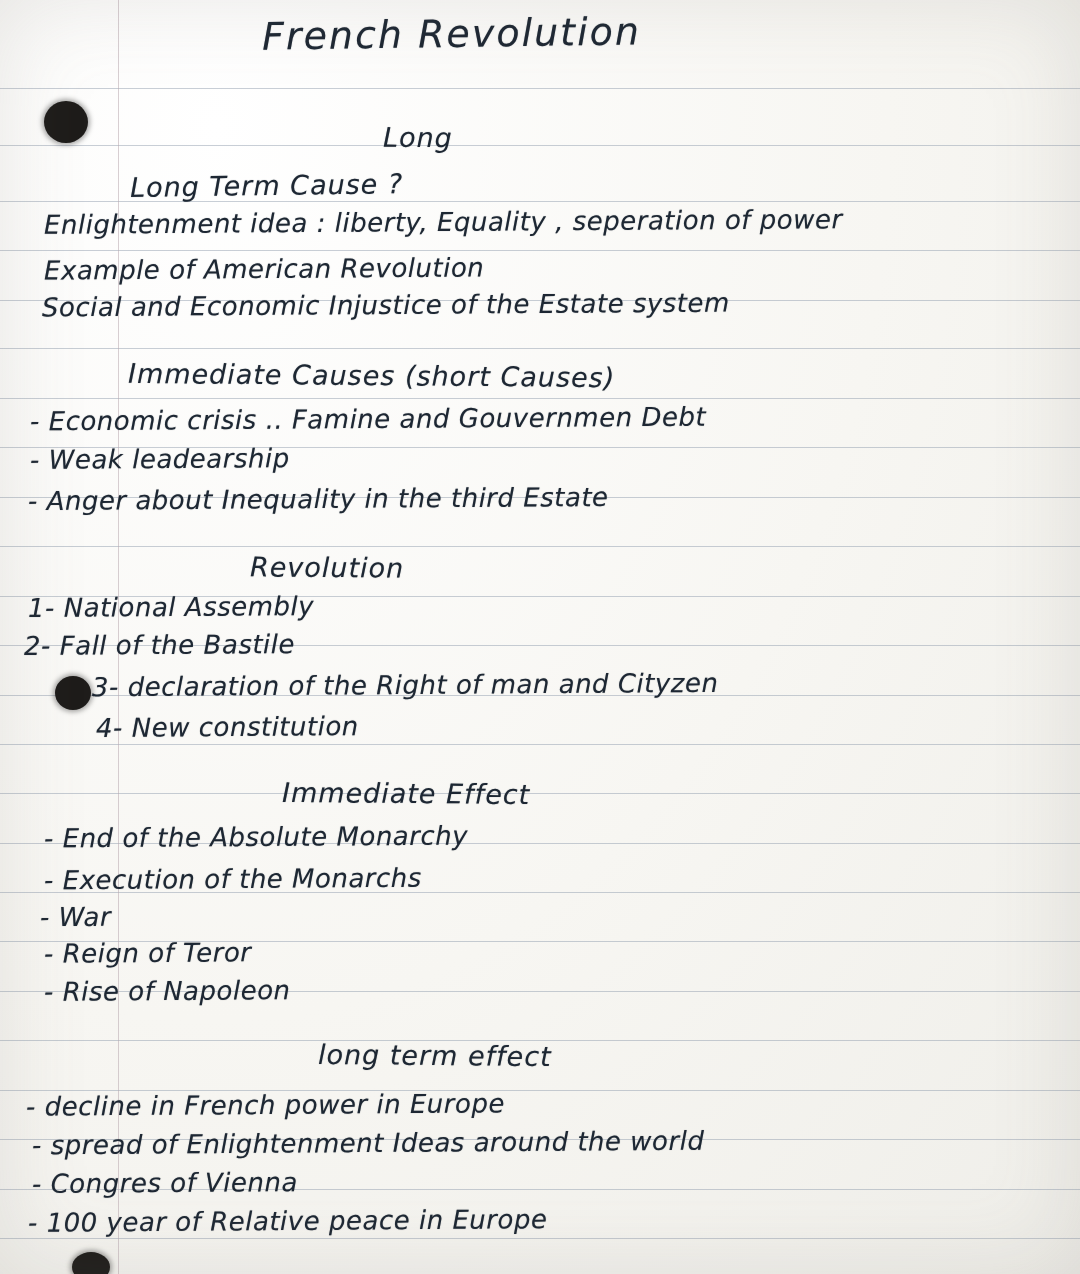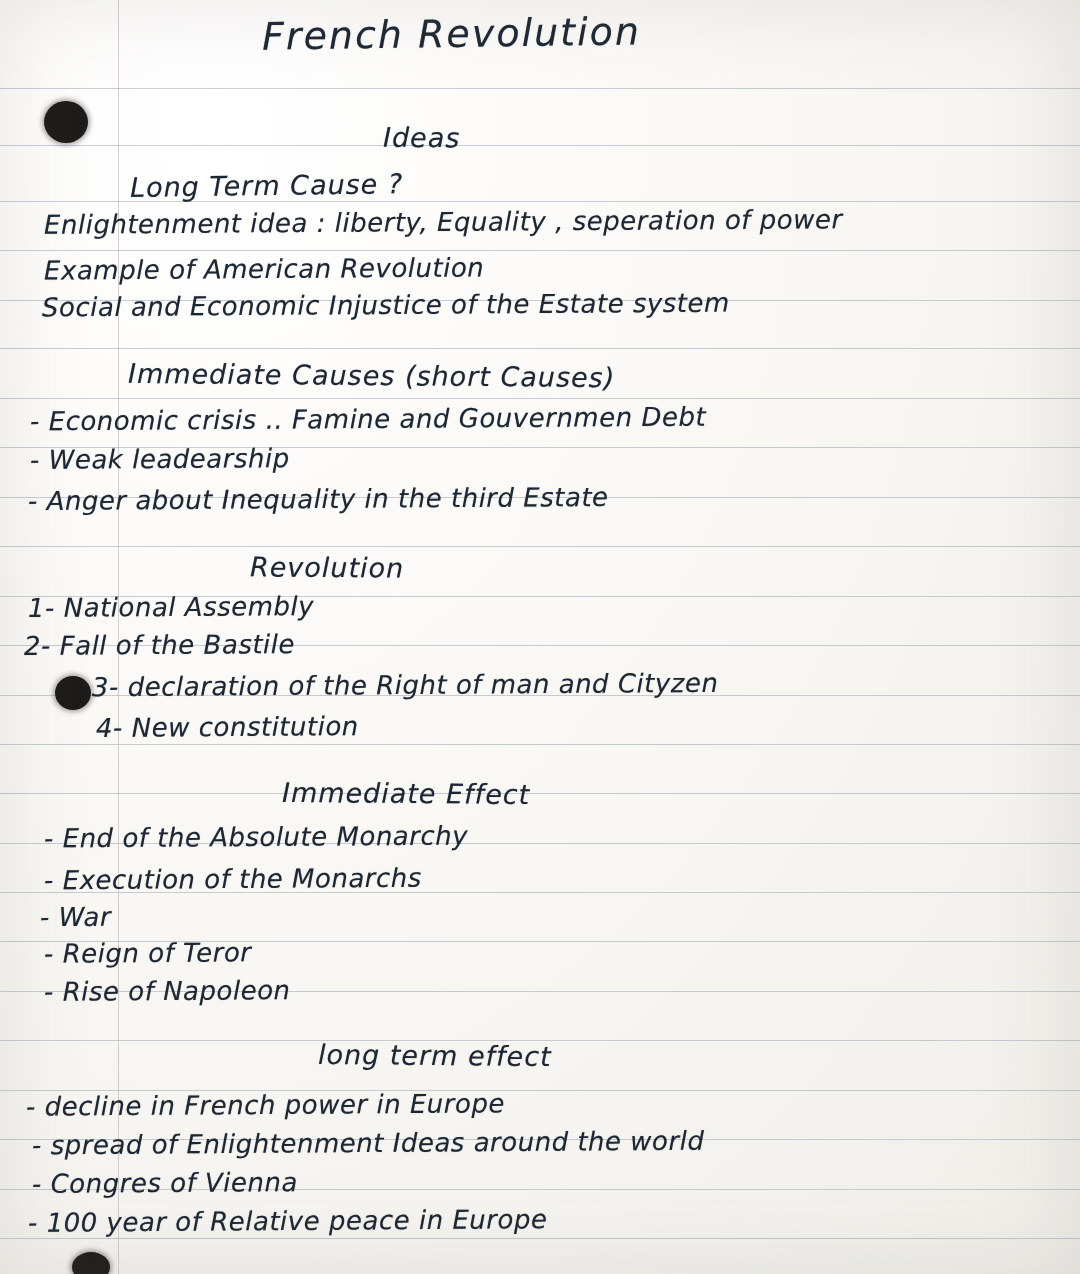--- a/index.html
+++ b/index.html
@@ -122,21 +122,21 @@
     <div class="rule" style="top:1238px"></div>
     <div class="margin-line" style="left:118px"></div>
   </div>
 
   <div class="hole" style="left:44px; top:101px; width:44px; height:42px;"></div>
   <div class="hole" style="left:55px; top:676px; width:36px; height:34px;"></div>
   <div class="hole" style="left:72px; top:1252px; width:38px; height:30px;"></div>
 
   <div class="ink title sk1" style="left:262px; top:12px;">French Revolution</div>
 
-  <div class="ink head sk3" style="left:383px; top:122px;">Ideas</div>
+  <div class="ink head sk3" style="left:383px; top:122px;">Long</div>
 
   <div class="ink head sk1" style="left:130px; top:170px;">Long Term Cause ?</div>
   <div class="ink line sk4" style="left:44px; top:207px;">Enlightenment idea : liberty, Equality , seperation of power</div>
   <div class="ink line sk4" style="left:44px; top:254px;">Example of American Revolution</div>
   <div class="ink line sk4" style="left:42px; top:290px;">Social and Economic Injustice of the Estate system</div>
 
   <div class="ink head sk3" style="left:128px; top:360px;">Immediate Causes (short Causes)</div>
   <div class="ink line sk4" style="left:30px; top:404px;">- Economic crisis .. Famine and Gouvernmen Debt</div>
   <div class="ink line sk4" style="left:30px; top:444px;">- Weak leadearship</div>
   <div class="ink line sk4" style="left:28px; top:484px;">- Anger about Inequality in the third Estate</div>

